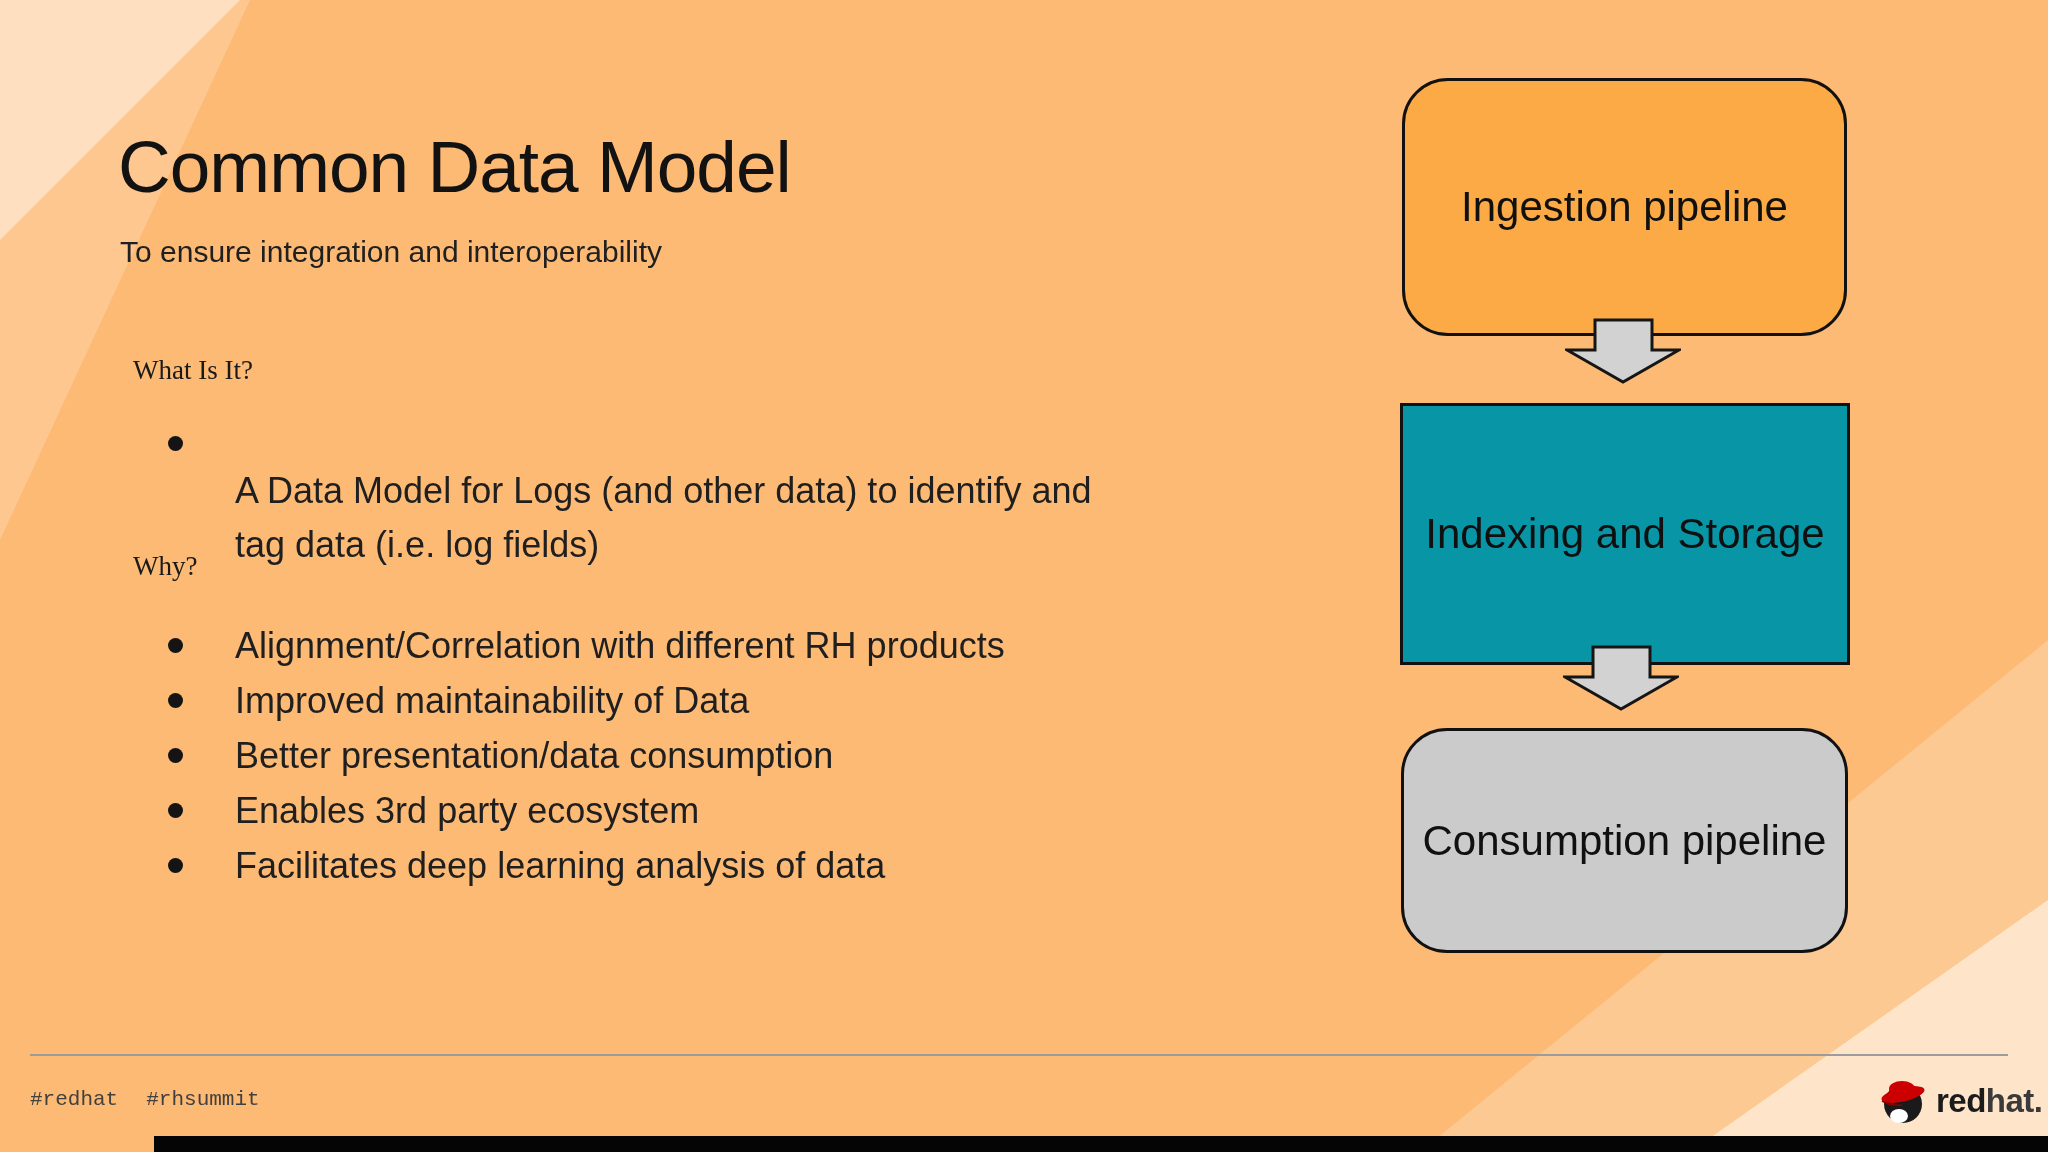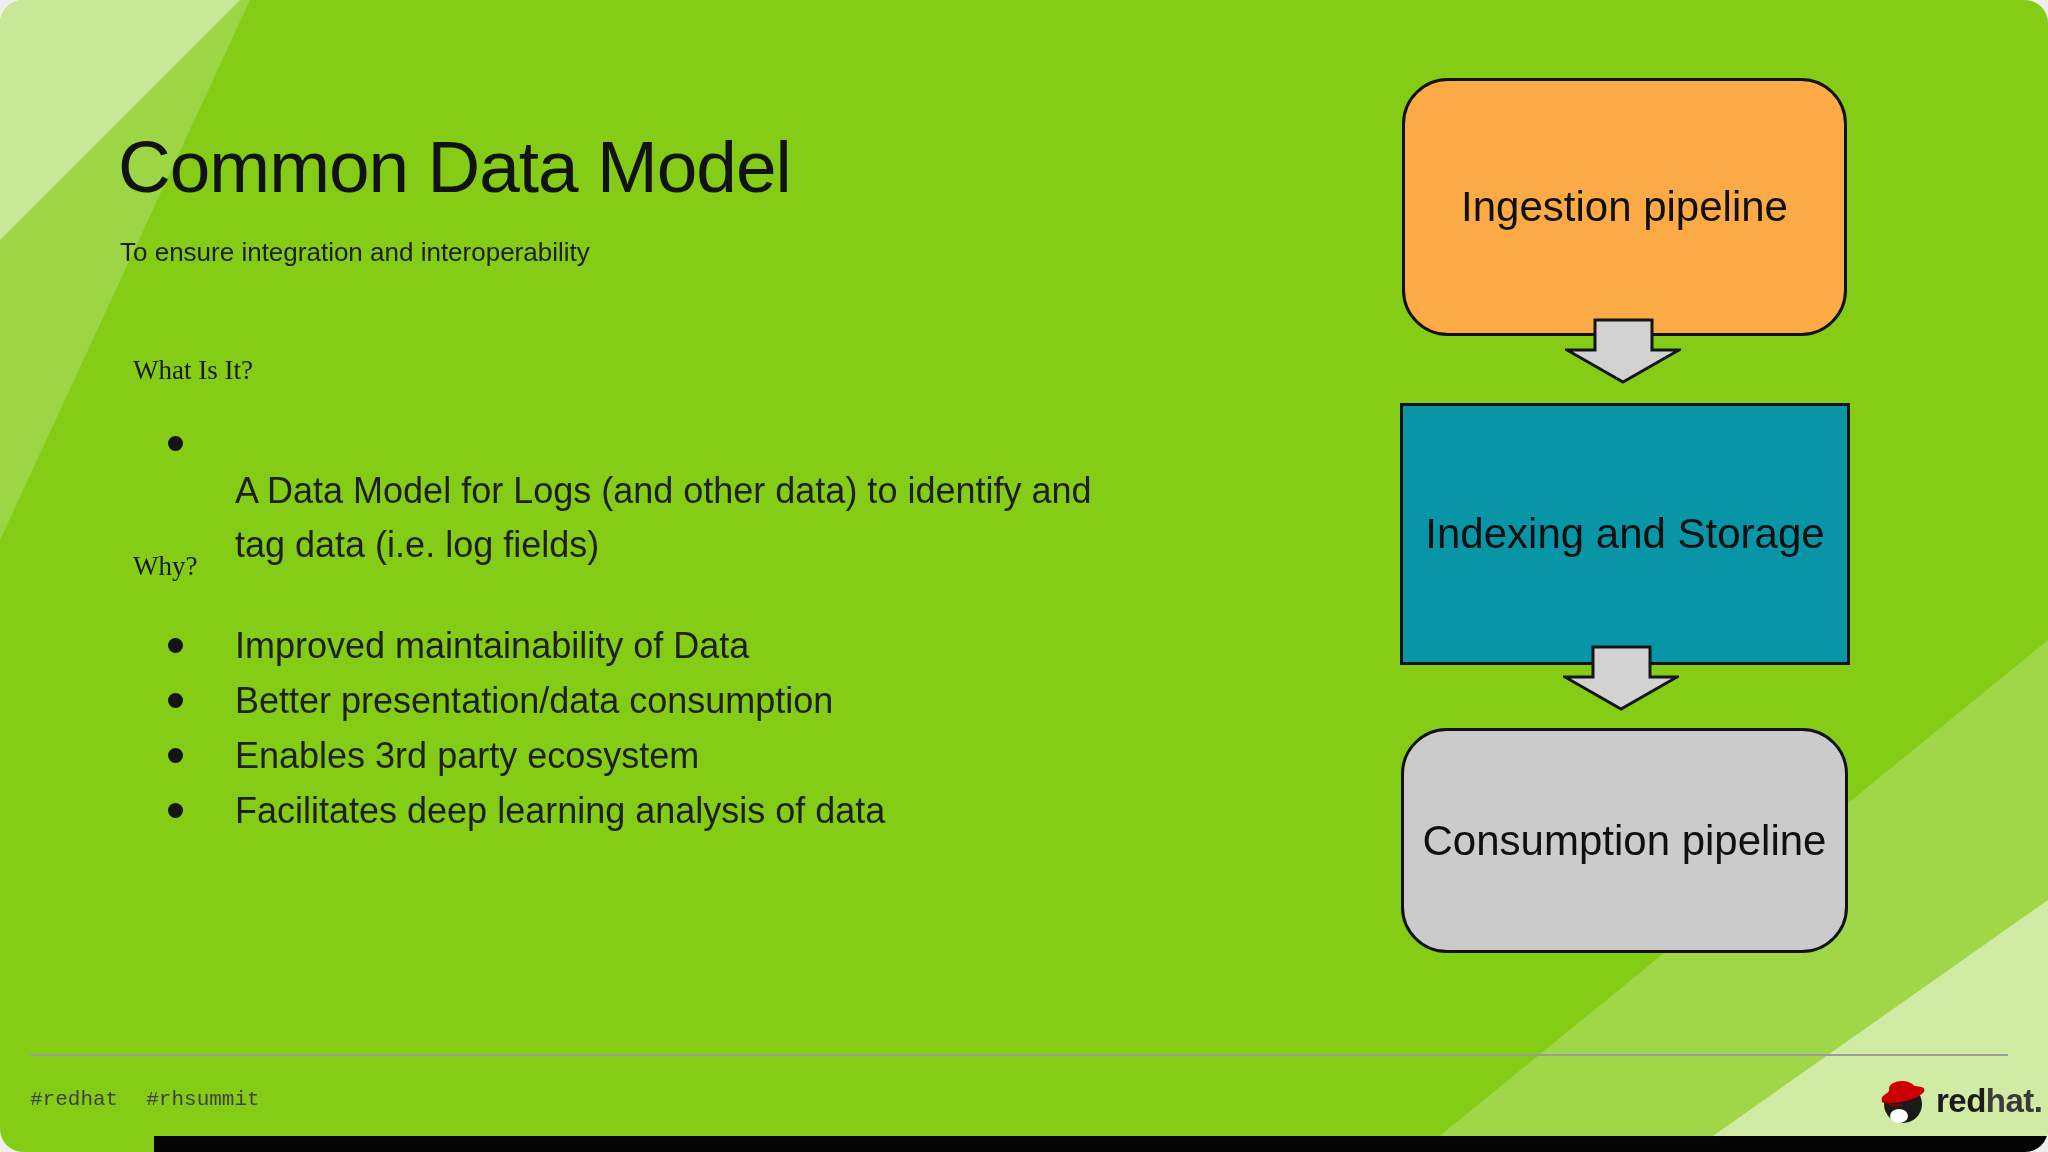--- a/index.html
+++ b/index.html
@@ -1,29 +1,29 @@
 <!DOCTYPE html>
 <html><head>
 <meta charset="utf-8">
 <style>
   html,body{margin:0;padding:0;background:#eeeeef;}
   .slide{
     position:relative;width:2048px;height:1152px;overflow:hidden;
-    background:#84cc16;font-family:"Liberation Sans",sans-serif;color:#1c1c1c;border-radius:23px;
+    background:#fdba74;font-family:"Liberation Sans",sans-serif;color:#1c1c1c;
   }
   
   .deco{position:absolute;inset:0;pointer-events:none;}
   .deco-tl-1{background:rgba(255,255,255,0.45);clip-path:polygon(0 0,240px 0,0 240px);}
   .deco-tl-2{background:rgba(255,255,255,0.20);clip-path:polygon(0 0,250px 0,0 540px);}
   .deco-br-1{background:rgba(255,255,255,0.50);clip-path:polygon(100% 100%,1690px 100%,100% 900px);}
   .deco-br-2{background:rgba(255,255,255,0.22);clip-path:polygon(100% 100%,1420px 100%,100% 640px);}
 
   .title{position:absolute;left:118px;top:128px;font-size:73px;line-height:78px;
          font-weight:400;color:#121212;letter-spacing:-1px;}
-  .subtitle{position:absolute;left:120px;top:230px;font-size:26px;line-height:44px;color:#202020;}
+  .subtitle{position:absolute;left:120px;top:230px;font-size:30px;line-height:44px;color:#202020;}
 
   .section-heading{position:absolute;font-size:27px;line-height:48px;color:#1a1a1a;font-family:Liberation Serif, serif;}
   .heading-what{left:133px;top:346px;}
   .heading-why{left:133px;top:542px;}
 
   ul.bullets{position:absolute;left:168px;margin:0;padding:0;list-style:none;}
   .bullets-what{top:416px;}
   .bullets-why{top:618px;}
   ul.bullets li{display:flex;align-items:flex-start;}
   .dot{flex:0 0 auto;width:15px;height:15px;border-radius:50%;background:#141414;
@@ -76,20 +76,24 @@
       <span class="dot"></span>
       <span class="btext">A Data Model for Logs (and other data) to identify and tag data (i.e. log fields)</span>
     </li>
   </ul>
 
   <div class="section-heading heading-why">Why?</div>
 
   <ul class="bullets bullets-why">
     <li>
       <span class="dot"></span>
+      <span class="btext">Alignment/Correlation with different RH products</span>
+    </li>
+    <li>
+      <span class="dot"></span>
       <span class="btext">Improved maintainability of Data</span>
     </li>
     <li>
       <span class="dot"></span>
       <span class="btext">Better presentation/data consumption</span>
     </li>
     <li>
       <span class="dot"></span>
       <span class="btext">Enables 3rd party ecosystem</span>
     </li>

